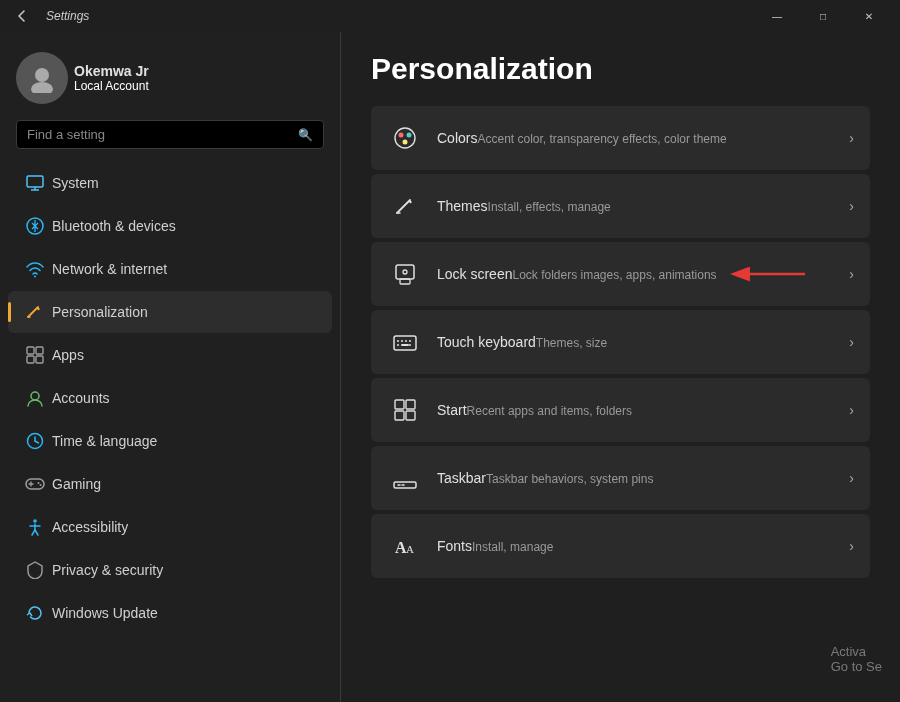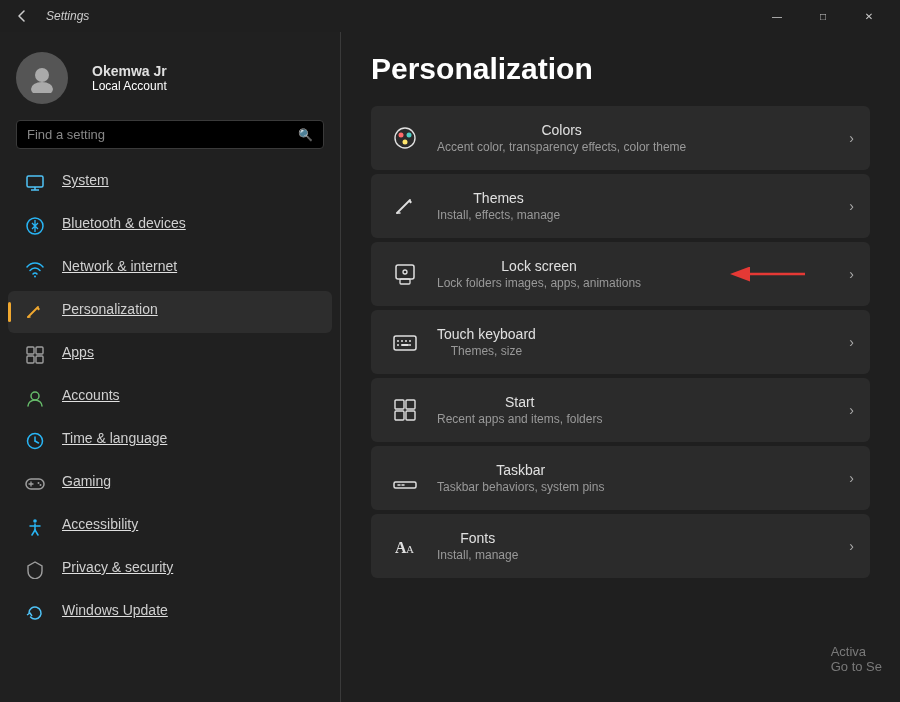--- a/index.html
+++ b/index.html
@@ -77,21 +77,21 @@
       overflow-y: auto;
       flex-shrink: 0;
       padding-bottom: 10px;
     }
     .sidebar::-webkit-scrollbar { width: 4px; }
     .sidebar::-webkit-scrollbar-thumb { background: #444; border-radius: 2px; }
 
     .user-section {
       display: flex;
       align-items: center;
-      gap: 24px;
+      gap: 6px;
       padding: 20px 16px 16px 16px;
     }
     .avatar {
       width: 52px;
       height: 52px;
       border-radius: 50%;
       background: #555;
       display: flex;
       align-items: center;
       justify-content: center;
@@ -118,27 +118,27 @@
       outline: none;
       color: #ccc;
       font-size: 13px;
       flex: 1;
     }
     .search-box input::placeholder { color: #888; }
     .search-icon { color: #888; font-size: 12px; }
 
     .nav-item {
       display: flex;
-      gap: 16px;
+      align-items: center;
+      gap: 6px;
       padding: 10px 16px;
       cursor: pointer;
       border-radius: 6px;
       margin: 1px 8px;
       position: relative;
-      text-decoration: underline;
     }
     .nav-item.active { background: #2d2d2d; }
     .nav-item.active::before {
       content: '';
       position: absolute;
       left: 0;
       top: 50%;
       transform: translateY(-50%);
       width: 3px;
       height: 20px;
@@ -195,21 +195,21 @@
     .settings-item-icon {
       width: 36px;
       height: 36px;
       display: flex;
       align-items: center;
       justify-content: center;
       flex-shrink: 0;
       color: #e0e0e0;
       font-size: 18px;
     }
-    .settings-item-text { display: flex; flex-direction: column; text-align: center; }
+    .settings-item-text { display: flex; flex-direction: row; text-align: center; }
     .settings-item-title { font-size: 14px; color: #e0e0e0; font-weight: 500; }
     .settings-item-desc { font-size: 12px; color: #999; margin-top: 2px; }
     .settings-item-chevron { color: #aaa; font-size: 14px; }
 
     
     .red-arrow {
       position: absolute;
       right: 60px;
       top: 50%;
       transform: translateY(-50%);

